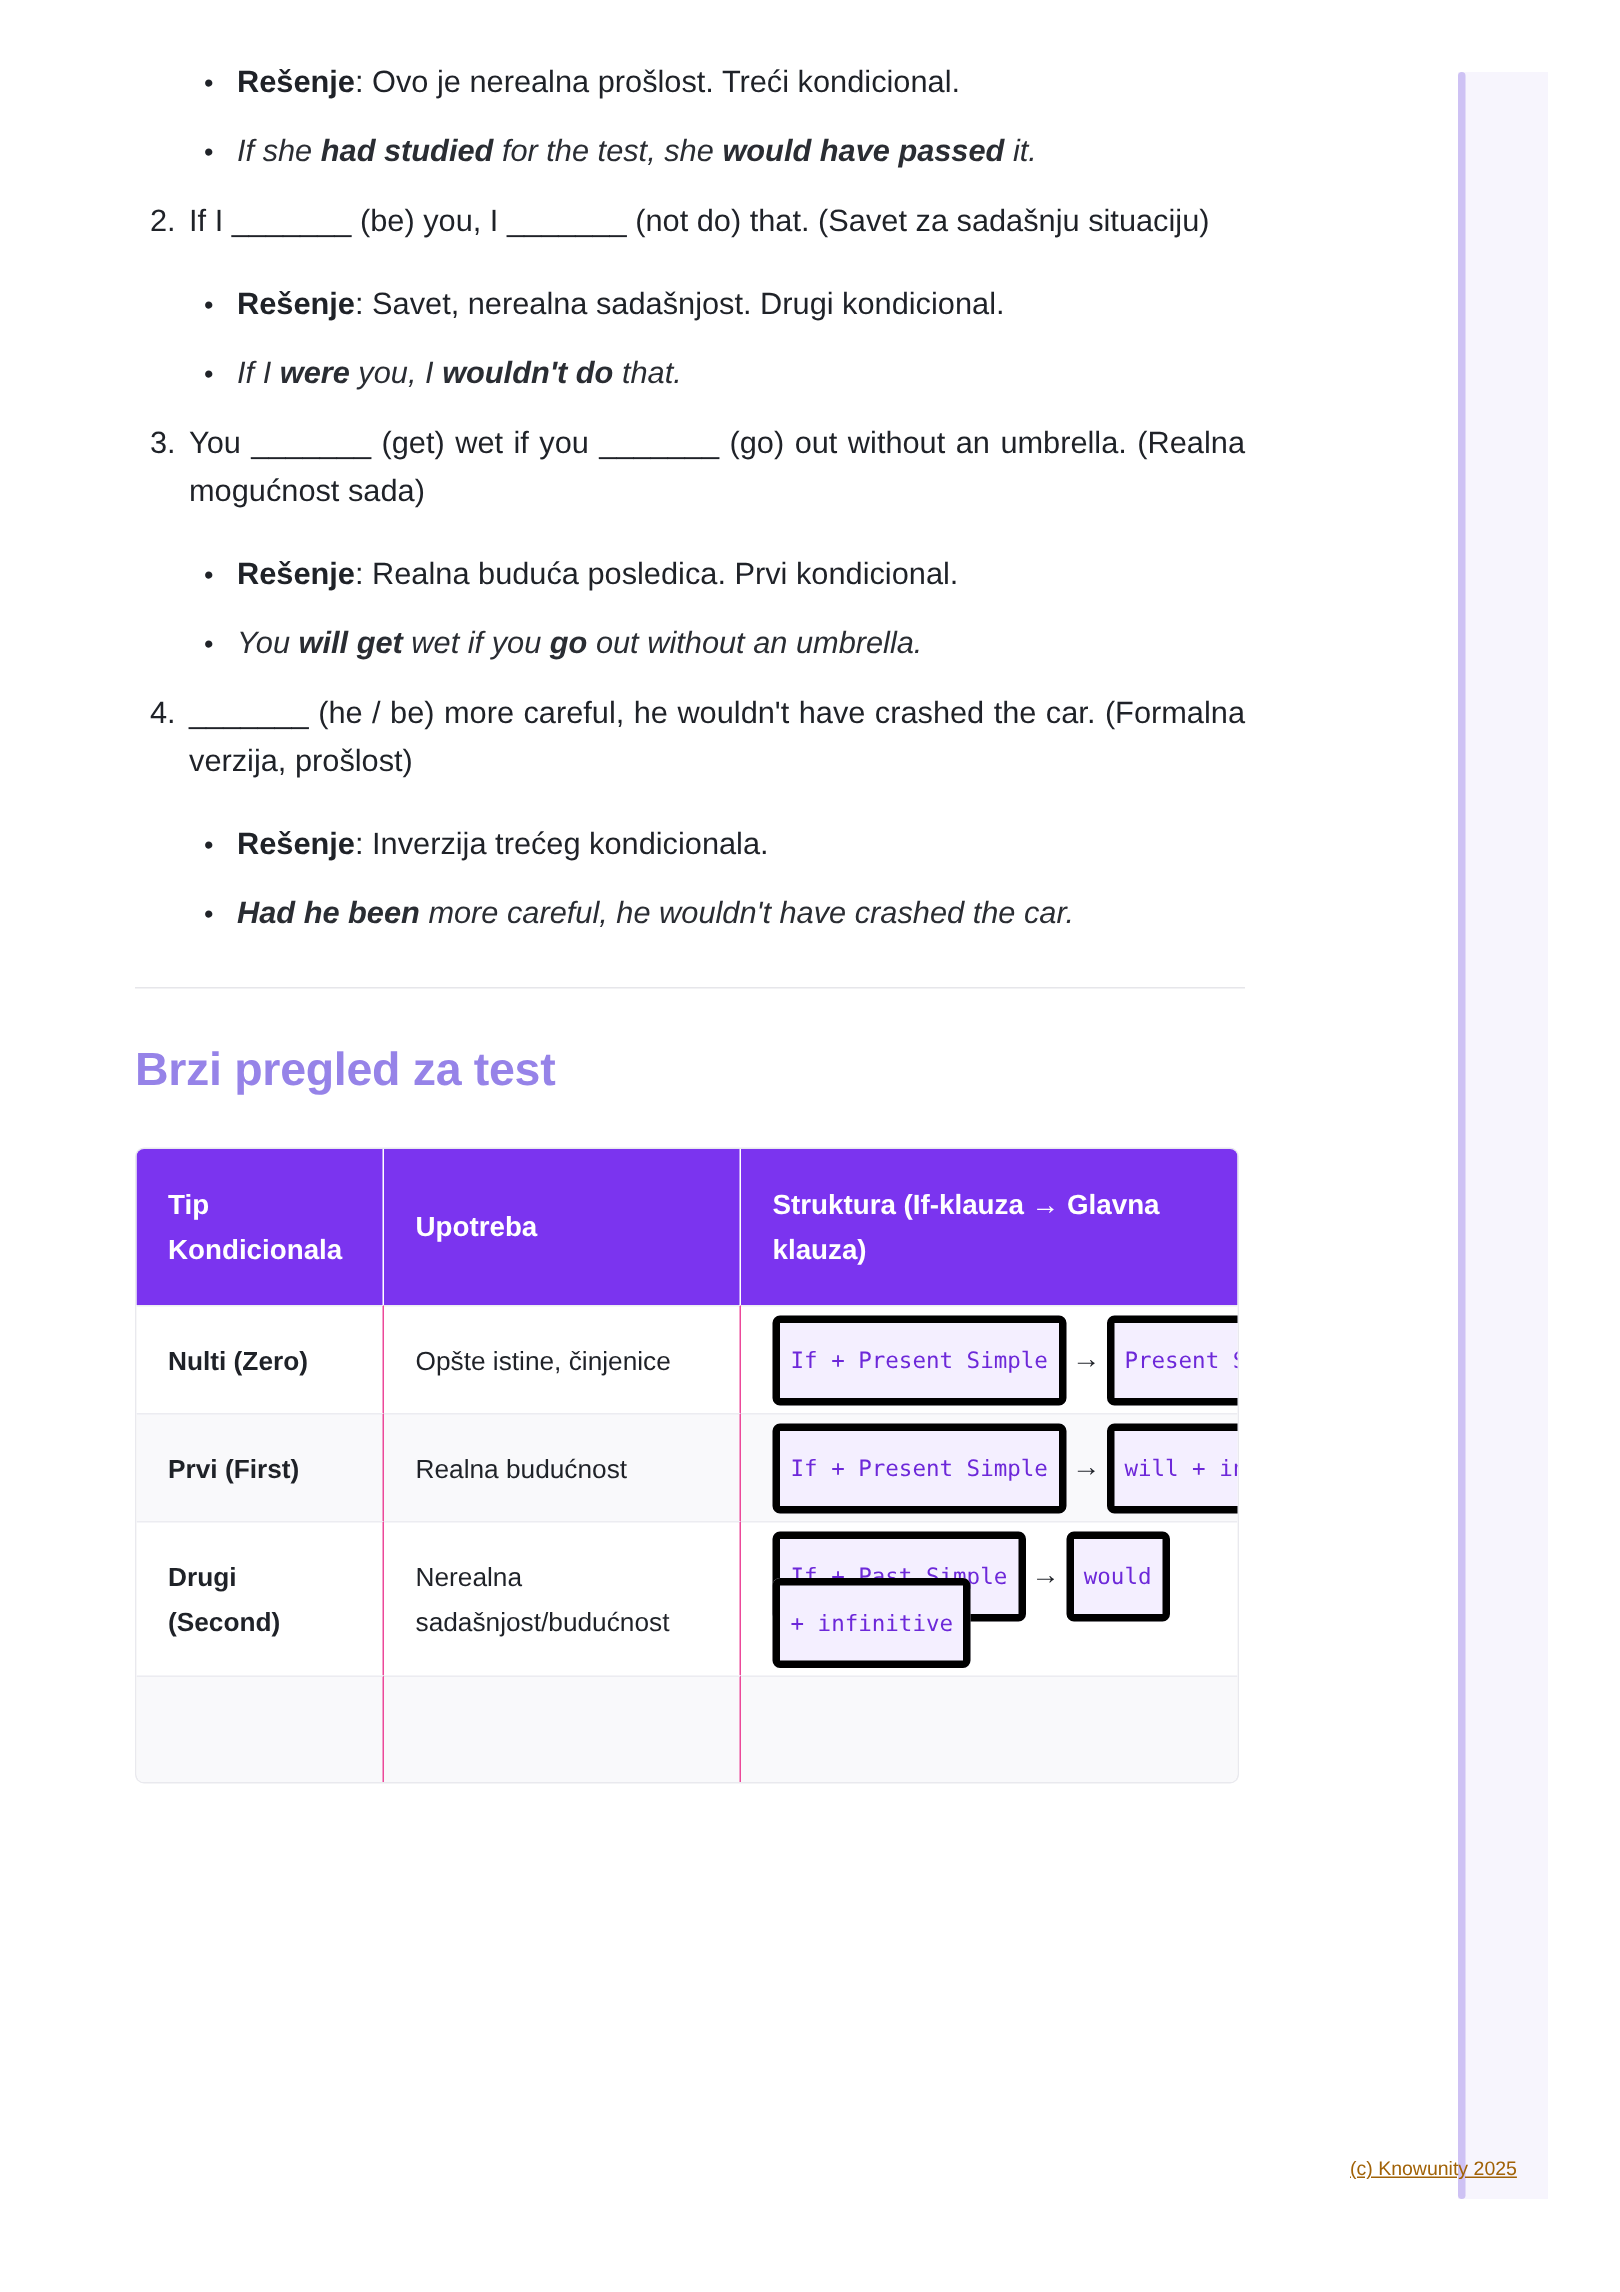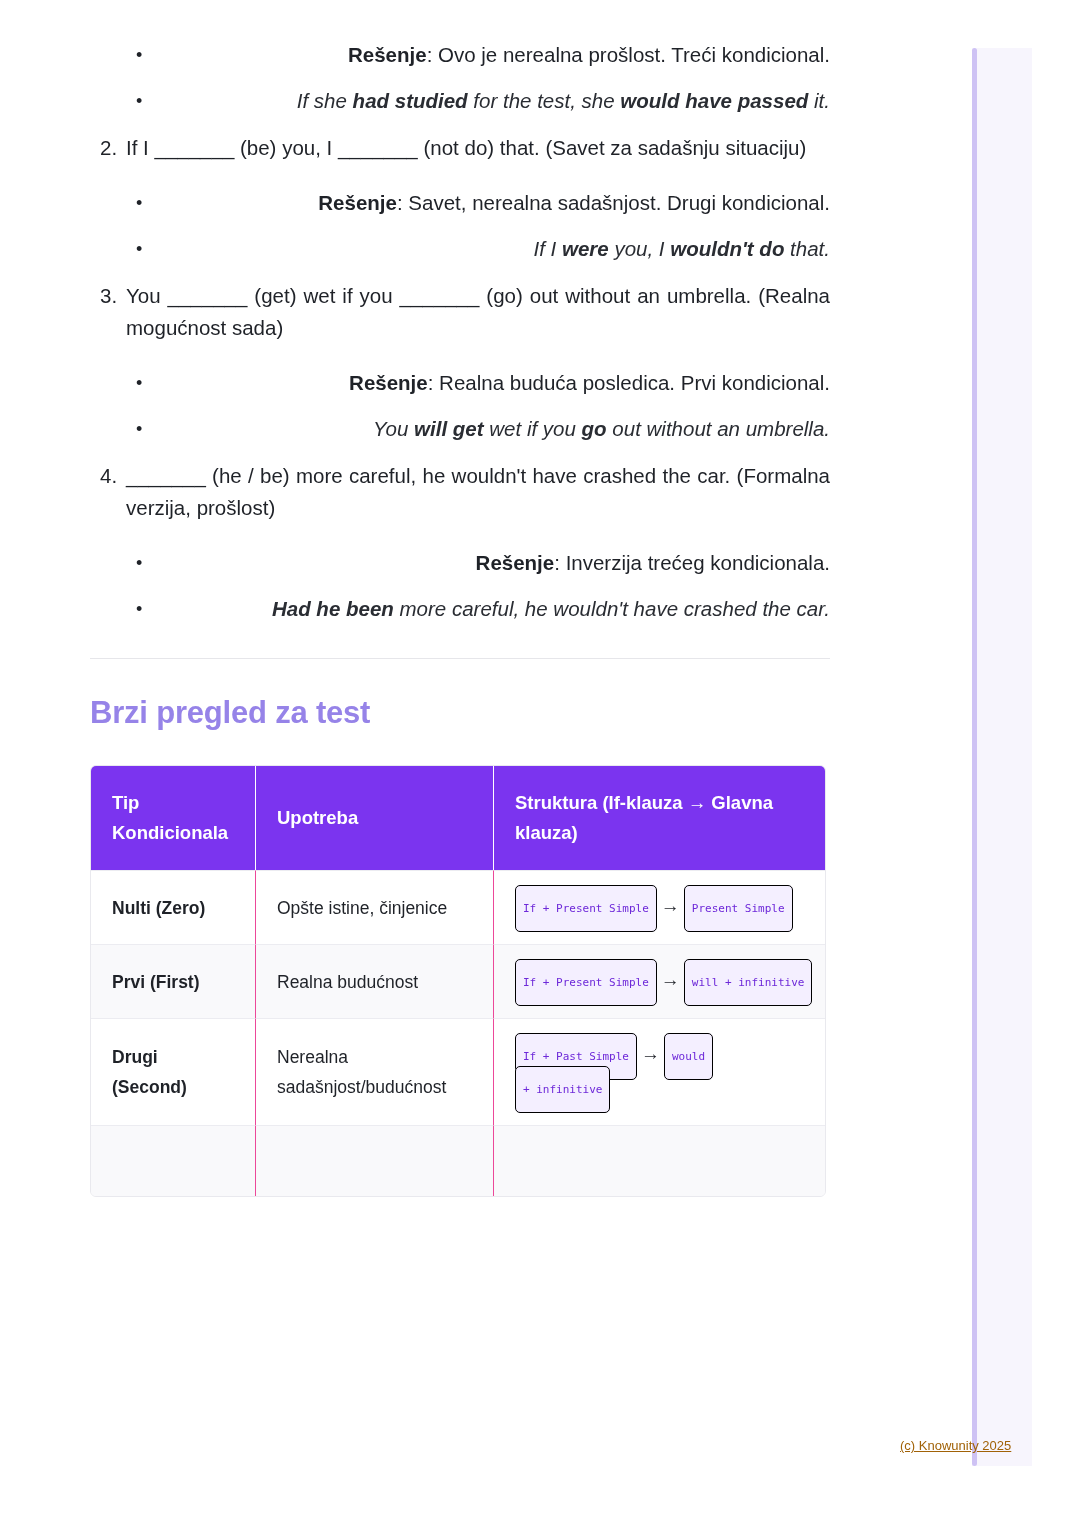--- a/index.html
+++ b/index.html
@@ -70,21 +70,21 @@
     margin-bottom: 16px;
     padding-left: 46px;
   }
   .bullet {
     flex: 0 0 auto;
     width: 22px;
     font-size: 18px;
     line-height: 30px;
     color: #1f2228;
   }
-  .sub-body { flex: 1 1 auto; text-align: right; }
+  .sub-body { flex: 1 1 auto; }
   .sub-body b { font-weight: 700; }
   .ital { font-style: italic; color: #2a2d33; }
   .ital b { font-weight: 700; font-style: italic; }
 
   .gap-lg { height: 18px; }
 
   
   hr.rule {
     border: 0;
     border-top: 1px solid #e6e6ea;
@@ -141,24 +141,24 @@
   table.summary tbody td:last-child { border-right: 0; }
   table.summary tbody tr:nth-child(even) td { background: #f9f9fb; }
   table.summary tbody tr:nth-child(odd)  td { background: #ffffff; }
 
   td.type-cell { font-weight: 700; }
 
   
   .struct { line-height: 42px; }
   code.chip {
     font-family: "DejaVu Sans Mono", "Liberation Mono", monospace;
-    font-size: 11px;
+    font-size: 15px;
     color: #6d28d9;
     background: #f4efff;
-    border: 1px solid #000000;
+    border: 5px solid #000000;
     border-radius: 5px;
     padding: 16px 7px;
     white-space: nowrap;
   }
   .arrow {
     color: #1f2228;
     font-size: 19px;
     padding: 0 4px;
   }
 

